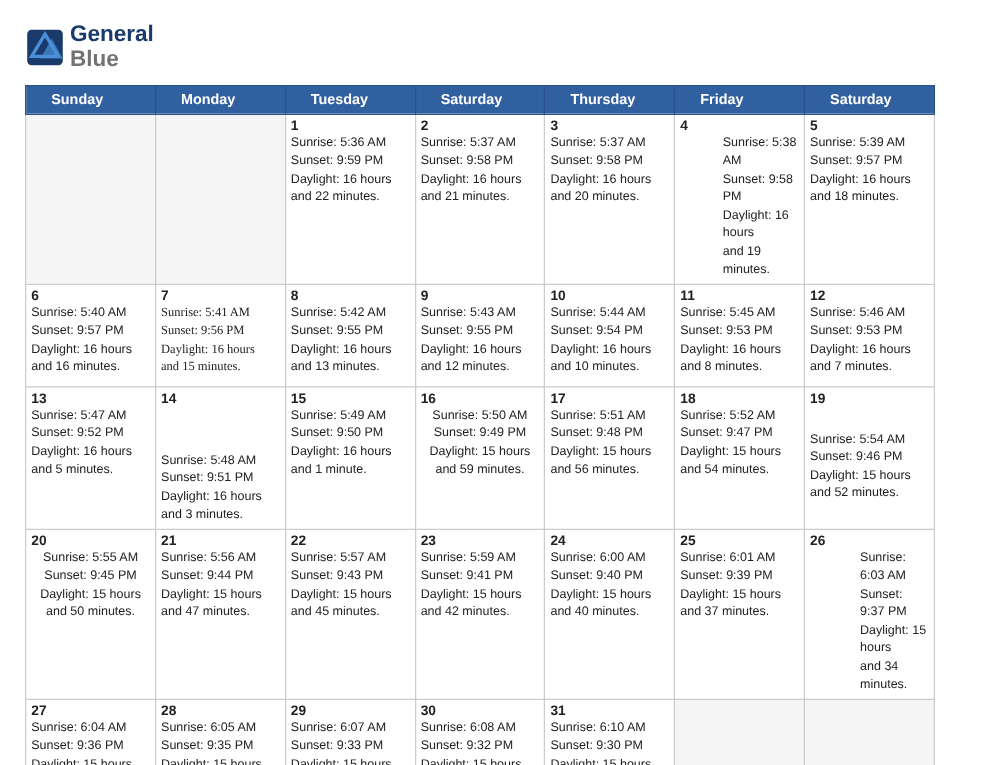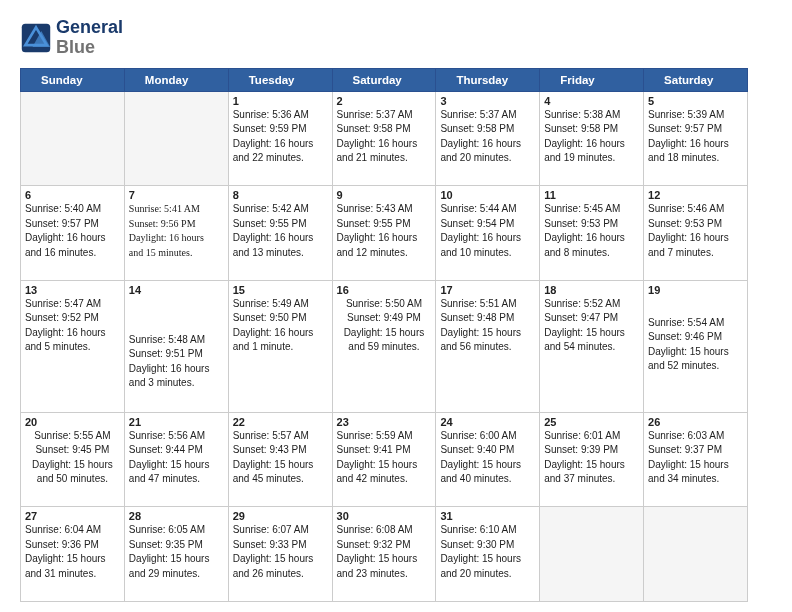--- a/index.html
+++ b/index.html
@@ -148,21 +148,21 @@
           </td>
           <td>
             <span class="day-number">3</span>
             <div class="day-info" style="white-space: pre-line;">Sunrise: 5:37 AM
 Sunset: 9:58 PM
 Daylight: 16 hours
 and 20 minutes.</div>
           </td>
           <td>
             <span class="day-number">4</span>
-            <div class="day-info" style="white-space: pre-line;">Sunrise: 5:38 AM
+            <div class="day-info" style="white-space: pre-line; margin-left: 34px;">Sunrise: 5:38 AM
 Sunset: 9:58 PM
 Daylight: 16 hours
 and 19 minutes.</div>
           </td>
           <td>
             <span class="day-number">5</span>
             <div class="day-info" style="white-space: pre-line;">Sunrise: 5:39 AM
 Sunset: 9:57 PM
 Daylight: 16 hours
 and 18 minutes.</div>
@@ -308,21 +308,21 @@
           </td>
           <td>
             <span class="day-number">25</span>
             <div class="day-info" style="white-space: pre-line;">Sunrise: 6:01 AM
 Sunset: 9:39 PM
 Daylight: 15 hours
 and 37 minutes.</div>
           </td>
           <td>
             <span class="day-number">26</span>
-            <div class="day-info" style="white-space: pre-line;">Sunrise: 6:03 AM
+            <div class="day-info" style="white-space: pre-line; margin-left: 40px;">Sunrise: 6:03 AM
 Sunset: 9:37 PM
 Daylight: 15 hours
 and 34 minutes.</div>
           </td>
         </tr>
         <tr>
           <td>
             <span class="day-number">27</span>
             <div class="day-info" style="white-space: pre-line;">Sunrise: 6:04 AM
 Sunset: 9:36 PM

